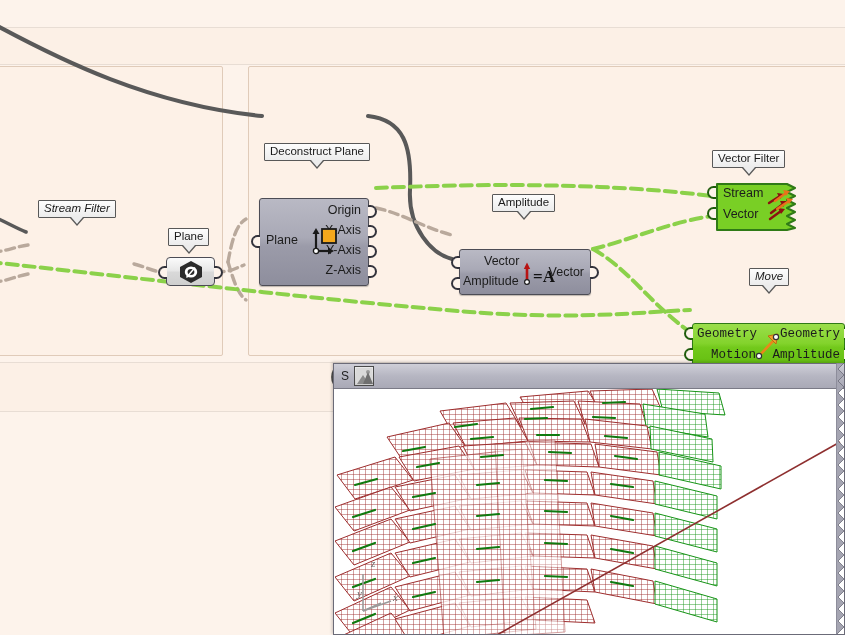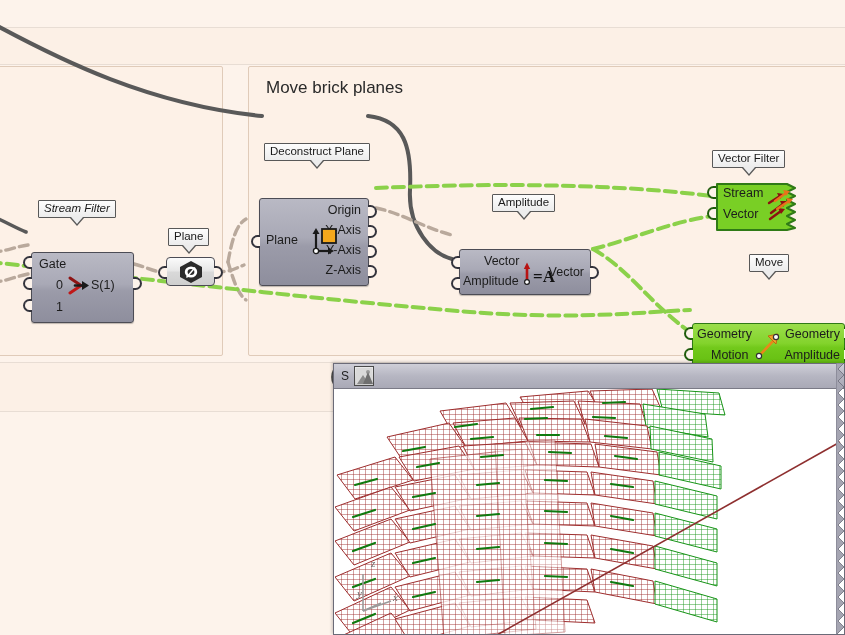--- a/index.html
+++ b/index.html
@@ -78,20 +78,21 @@
     position: absolute;
     border: 1px solid #4c4c55;
     border-radius: 3px;
     background: linear-gradient(to bottom, #b9b9c4 0%, #a9a9b6 45%, #9b9ba9 55%, #8e8e9d 100%);
     box-shadow: 0 1px 1px rgba(0,0,0,0.25);
     margin-top: 23px;
   }
   .node.green {
     border: 1px solid #2f7a16;
     background: linear-gradient(to bottom, #9bde4b 0%, #83d32c 45%, #72c91b 55%, #63bd10 100%);
+    font-family: Liberation Mono, monospace;
   }
   .port-label {
     position: absolute;
     font-size: 12.5px;
     color: #1c1c1c;
     white-space: nowrap;
     line-height: 14px;
   }
 
   
@@ -186,21 +187,20 @@
 
 <div id="root">
 
   <div class="band" style="top:27px;  height:38px;"></div>
   <div class="band" style="top:362px; height:50px;"></div>
 
   <div class="group" style="left:-40px; top:66px; width:263px; height:290px;"></div>
 
   <div class="group" style="left:248px; top:66px; width:620px; height:290px;"></div>
 
-  <div class="group-title" style="left:266px; top:78px;">Move brick planes</div>
 
   <svg class="wires">
 
     <path d="M -10,22 C 60,60 150,105 262,116" fill="none" stroke="#595959" stroke-width="4" stroke-linecap="round"></path>
 
     <path d="M 368,116 C 404,120 412,146 410,190 C 408,228 432,254 452,259" fill="none" stroke="#595959" stroke-width="4" stroke-linecap="round"></path>
 
     <g stroke="#b9a99c" stroke-width="3.4" fill="none" stroke-linecap="round" stroke-dasharray="9 5">
       <path d="M -8,252 C 4,252 14,247 28,245"></path>
       <path d="M -8,282 C 4,282 14,277 28,274"></path>
@@ -226,38 +226,20 @@
       <path d="M 593,249 C 630,240 670,222 712,216"></path>
 
       <path d="M 593,249 C 630,270 648,302 690,332"></path>
 
       <path d="M -10,262 C 120,276 320,300 470,312 C 580,320 640,312 690,310"></path>
     </g>
   </svg>
 
   <div class="nlabel" style="left:38px; top:200px;font-style:italic;">Stream Filter</div>
 
-  <div class="node" style="left:31px; top:229px; width:103px; height:71px;">
-    <span class="port-label" style="left:7px; top:4px;">Gate</span>
-    <span class="port-label" style="left:24px; top:25px;">0</span>
-    <span class="port-label" style="left:24px; top:47px;">1</span>
-    <span class="port-label" style="left:59px; top:25px;">S(1)</span>
-
-    <svg style="position:absolute; left:36px; top:22px;" width="22" height="22" viewBox="0 0 22 22">
-      <path d="M2,3 L13,10.5" stroke="#8e1414" stroke-width="3" fill="none" stroke-linecap="round"></path>
-      <path d="M2,18 L13,10.5" stroke="#c01818" stroke-width="3" fill="none" stroke-linecap="round"></path>
-      <path d="M7,10.5 L18,10.5" stroke="#1a1a1a" stroke-width="2.6" fill="none" stroke-linecap="round"></path>
-      <path d="M14,6 L21,10.5 L14,15 Z" fill="#1a1a1a"></path>
-    </svg>
-
-    <span class="nub in" style="top:3px;"></span>
-    <span class="nub in" style="top:24px;"></span>
-    <span class="nub in" style="top:46px;"></span>
-    <span class="nub out" style="top:24px;"></span>
-  </div>
 
   <div class="nlabel" style="left:168px; top:228px;">Plane</div>
 
   <div class="capsule" style="left:166px; top:257px; width:49px; height:29px;">
     <svg width="26" height="24" viewBox="0 0 26 24">
       <path d="M13,1 L24,7 L24,17 L13,23 L2,17 L2,7 Z" fill="#2a2a2a"></path>
       <ellipse cx="13" cy="12" rx="6.2" ry="5.6" fill="#ffffff"></ellipse>
       <ellipse cx="13" cy="12" rx="3.4" ry="3.0" fill="#2a2a2a"></ellipse>
       <path d="M8.5,17.5 L17,7.5" stroke="#ffffff" stroke-width="1.4" fill="none"></path>
     </svg>
@@ -338,21 +320,21 @@
       <g fill="#e8721a">
         <path d="M16,1 L23,2 L19,7 Z"></path>
           <path d="M19,9 L26,10 L22,15 Z"></path>
       </g>
     </svg>
 
     <span class="nub in green-b" style="top:4px; left:-8px;"></span>
     <span class="nub in green-b" style="top:25px; left:-8px;"></span>
   </div>
 
-  <div class="nlabel" style="left:749px; top:254px;">Move</div>
+  <div class="nlabel" style="left:749px; top:268px;font-style:italic;">Move</div>
 
   <div class="node green" style="left:692px; top:300px; width:153px; height:45px;">
     <span class="port-label" style="left:4px; top:3px;">Geometry</span>
     <span class="port-label" style="left:18px; top:24px;">Motion</span>
     <span class="port-label" style="right:4px; top:3px;">Geometry</span>
     <span class="port-label" style="right:4px; top:24px;">Amplitude</span>
 
     <svg style="position:absolute; left:62px; top:8px;" width="28" height="30" viewBox="0 0 28 30">
       <path d="M4,24 L19,8" stroke="#e8881a" stroke-width="2.6" fill="none" stroke-linecap="round"></path>
       <path d="M13,4 L23,2 L21,12 Z" fill="#f0a02a" stroke="#c06a10" stroke-width="1"></path>

